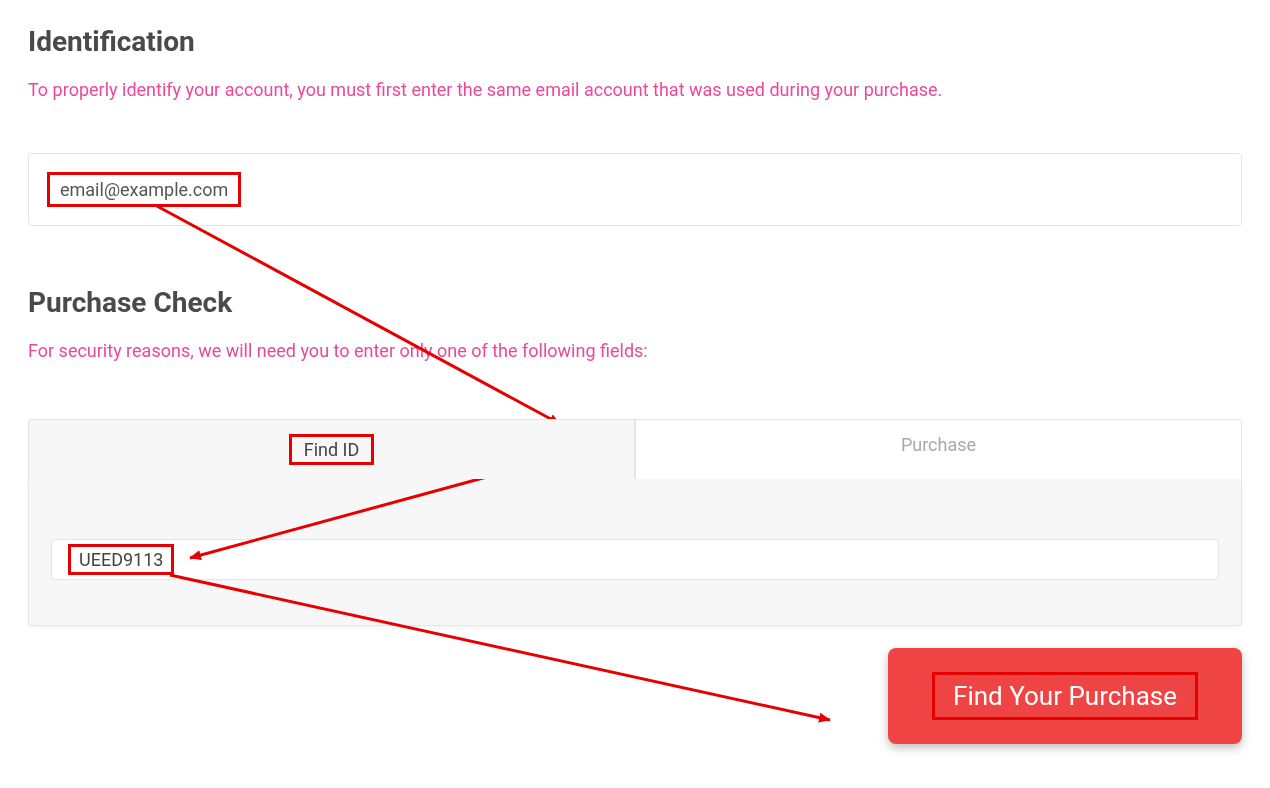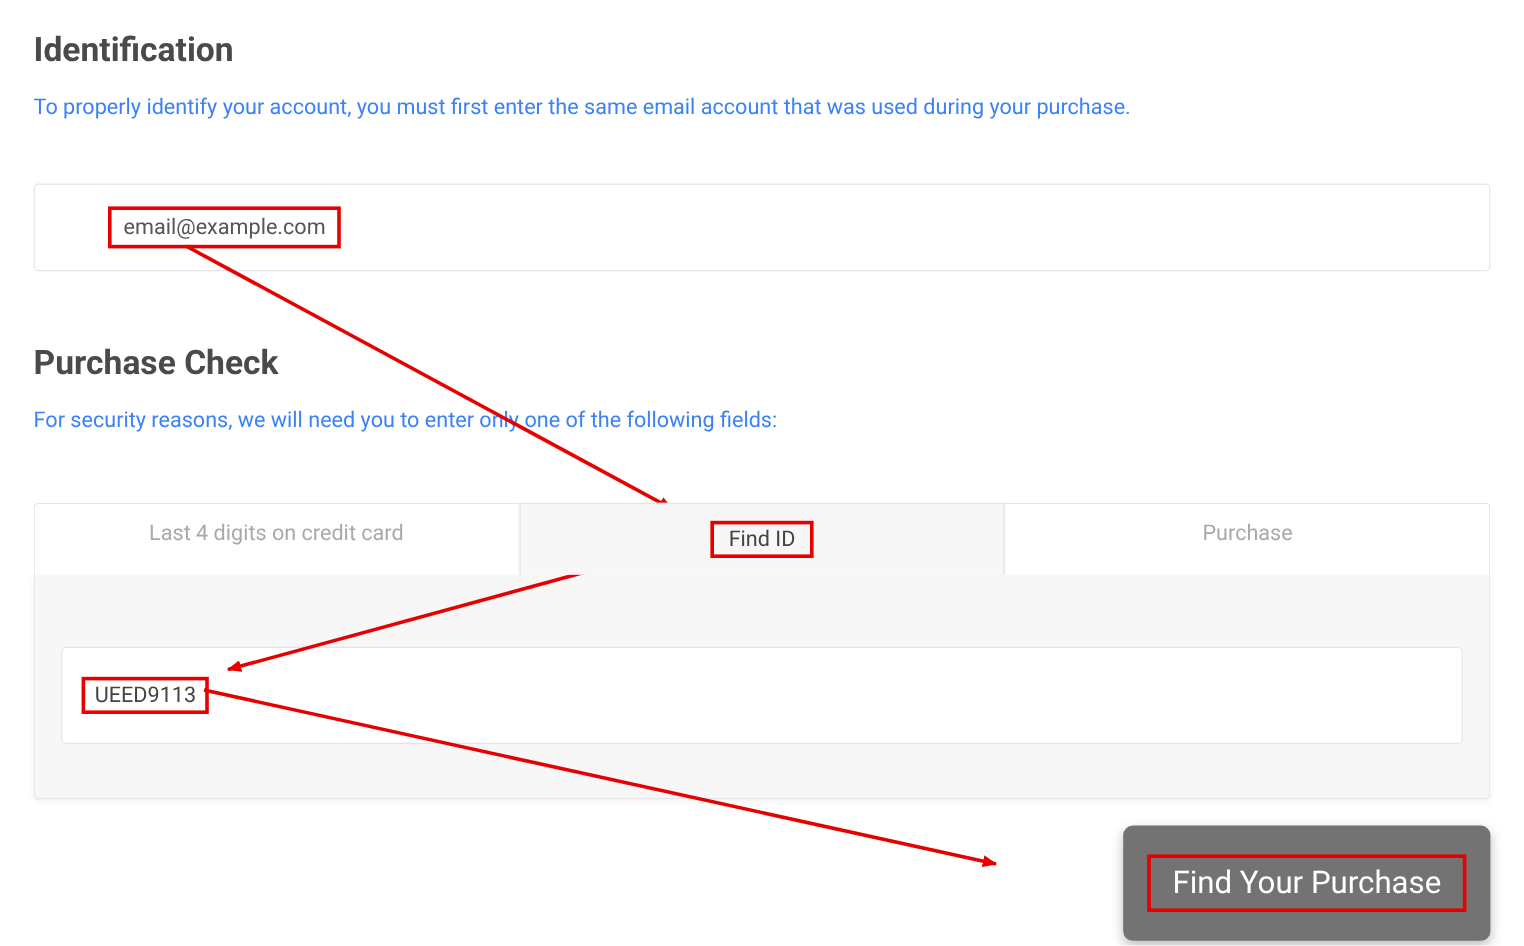--- a/index.html
+++ b/index.html
@@ -13,40 +13,39 @@
       padding: 25px 28px;
     }
     h2 {
       font-size: 28px;
       font-weight: 700;
       color: #4a4a4a;
       margin-bottom: 18px;
     }
     .desc {
       font-size: 18px;
-      color: #3b82f6;
+      color: #ec4899;
       margin-bottom: 50px;
       line-height: 1.5;
     }
     .email-container {
       border: 1px solid #e5e5e5;
       border-radius: 4px;
       padding: 18px 18px;
       margin-bottom: 60px;
       position: relative;
       background: #fff;
     }
     .email-box {
       display: inline-block;
       border: 3px solid #e60000;
       padding: 4px 10px;
       color: #555;
       font-size: 18px;
       background: #fff;
-      margin-left: 43px;
     }
     .tabs {
       display: flex;
       gap: 0;
     }
     .tab {
       flex: 1;
       text-align: center;
       padding: 14px 0;
       font-size: 18px;
@@ -80,39 +79,39 @@
       border-top: none;
       border-bottom-left-radius: 4px;
       border-bottom-right-radius: 4px;
       padding: 60px 22px 45px 22px;
       box-shadow: 0 2px 4px rgba(0,0,0,0.05);
     }
     .order-input-wrap {
       background: #fff;
       border: 1px solid #e5e5e5;
       border-radius: 4px;
-      padding: 24px 16px;
+      padding: 4px 16px;
     }
     .order-value {
       display: inline-block;
       border: 3px solid #e60000;
       padding: 2px 8px;
       font-size: 18px;
       color: #444;
     }
     .btn-row {
       text-align: right;
       margin-top: 22px;
     }
     .find-btn {
       display: inline-block;
-      background: #737373;
+      background: #ef4444;
       color: #fff;
       border-radius: 8px;
-      padding: 24px 20px;
+      padding: 24px 44px;
       cursor: pointer;
       box-shadow: 0 4px 10px rgba(0,0,0,0.25);
     }
     .find-btn-inner {
       display: inline-block;
       border: 3px solid #e60000;
       padding: 6px 18px;
       font-size: 26px;
     }
     svg.annotation {
@@ -129,23 +128,20 @@
 <p class="desc">To properly identify your account, you must first enter the same email account that was used during your purchase.</p>
 
 <div class="email-container">
   <span class="email-box">email@example.com</span>
 </div>
 
 <h2>Purchase Check</h2>
 <p class="desc" style="margin-bottom:55px;">For security reasons, we will need you to enter only one of the following fields:</p>
 
 <div class="tabs">
-  <div class="tab">
-    <span>Last 4 digits on credit card</span>
-  </div>
   <div class="tab active">
     <span class="tab-label-highlight">Find ID</span>
   </div>
   <div class="tab">
     <span>Purchase</span>
   </div>
 </div>
 
 <div class="tab-content">
   <div class="order-input-wrap">

